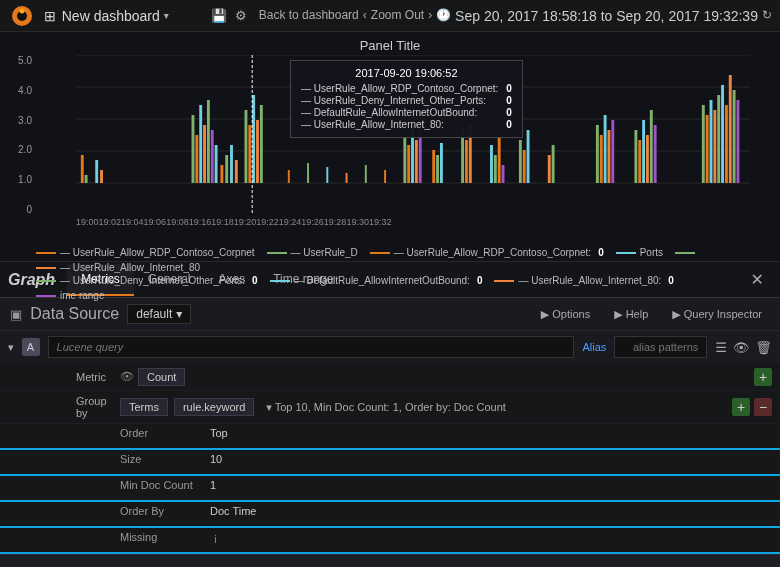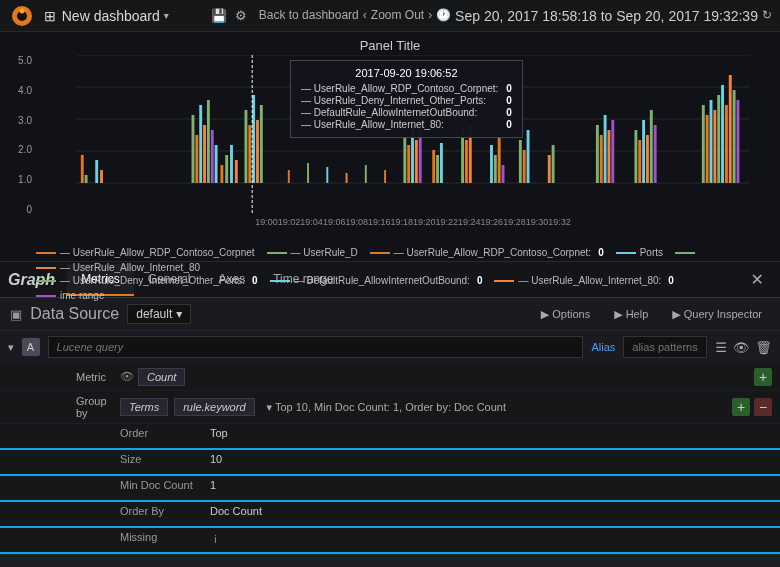--- a/index.html
+++ b/index.html
@@ -82,21 +82,21 @@
       height: 160px;
       background: #111217;
       overflow: hidden;
     }
     .chart-svg {
       width: 100%;
       height: 100%;
     }
     .x-axis {
       display: flex;
-      justify-content: center;
+      justify-content: flex-start;
       margin-left: 36px;
       padding: 2px 0;
     }
     .x-label {
       font-size: 9px;
       color: #888;
     }
     .legend {
       display: flex;
       flex-wrap: wrap;
@@ -273,21 +273,22 @@
       color: #4a9eff;
       font-size: 11px;
       cursor: pointer;
     }
     .alias-input {
       background: #111;
       border: 1px solid #333;
       color: #ccc;
       padding: 4px 8px;
       font-size: 11px;
-      width: 84px;
+      width: 93px;
+      text-align: right;
     }
     .query-icons {
       display: flex;
       gap: 6px;
       color: #aaa;
       font-size: 13px;
     }
     .query-icons span { cursor: pointer; }
 
     
@@ -315,21 +316,20 @@
       cursor: pointer;
     }
     .field-tag {
       background: #252630;
       border: 1px solid #3a3a4a;
       color: #ccc;
       padding: 2px 8px;
       font-size: 11px;
       margin-right: 6px;
       cursor: pointer;
-      font-style: italic;
     }
     .field-extra {
       color: #aaa;
       font-size: 11px;
       margin-left: 6px;
     }
     .add-btn {
       margin-left: 8px;
       background: #2a5f2a;
       border: none;
@@ -693,21 +693,21 @@
         <div class="sub-field-row">
           <div class="sub-field-label">Size</div>
           <div class="sub-field-value">10</div>
         </div>
         <div class="sub-field-row">
           <div class="sub-field-label">Min Doc Count</div>
           <div class="sub-field-value">1</div>
         </div>
         <div class="sub-field-row">
           <div class="sub-field-label">Order By</div>
-          <div class="sub-field-value">Doc Count</div>
+          <div class="sub-field-value">Doc Time</div>
         </div>
         <div class="sub-field-row">
           <div class="sub-field-label">Missing</div>
           <div class="sub-field-value"></div>
           <span class="info-icon" title="info">ℹ</span>
         </div>
       </div>
     </div>
   </div>
 </div>

